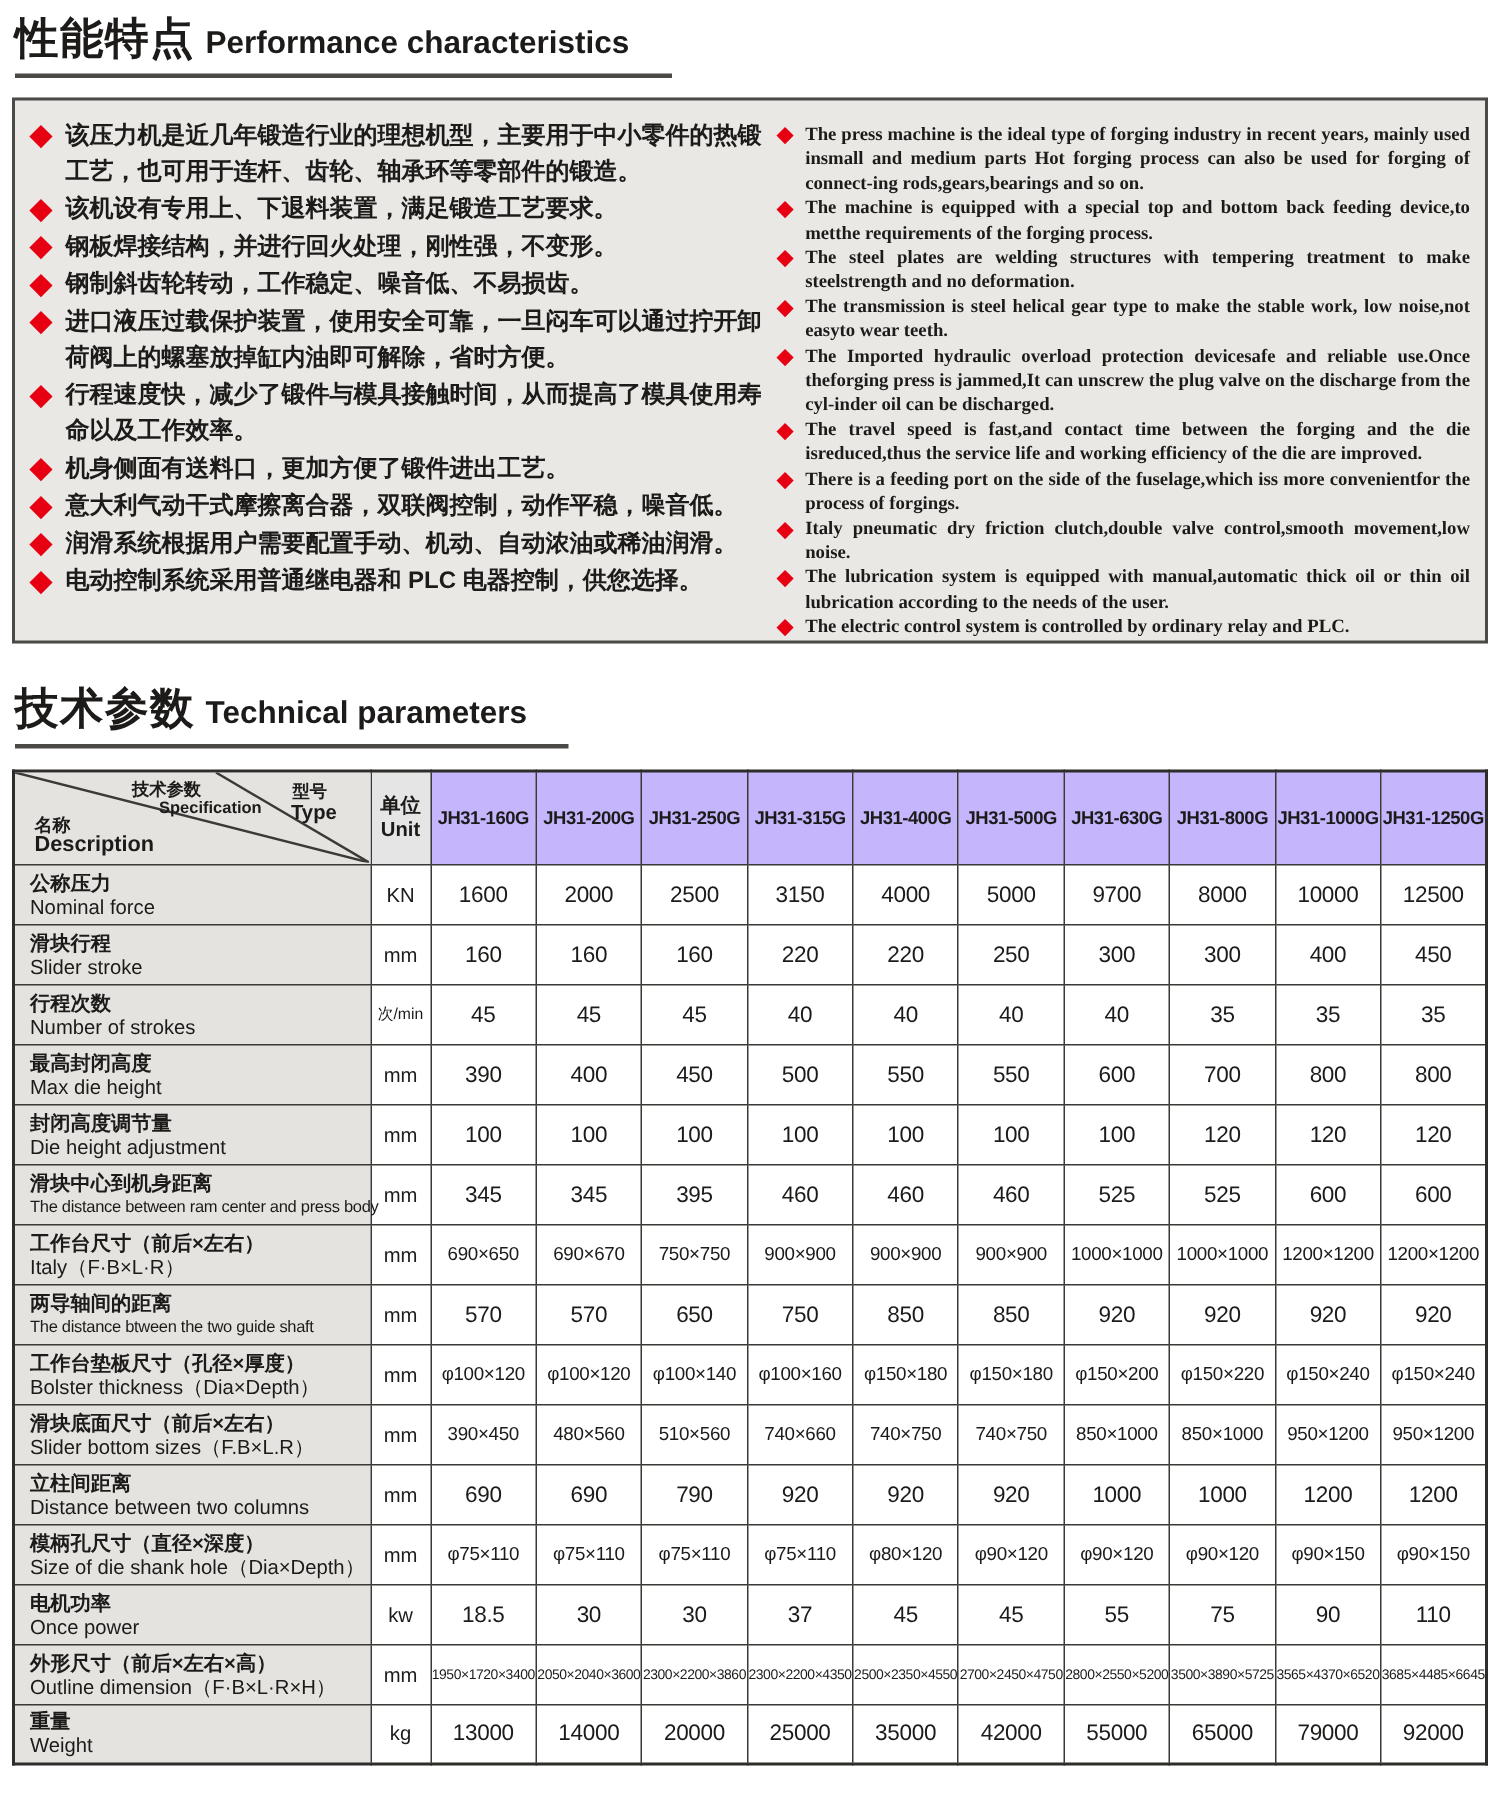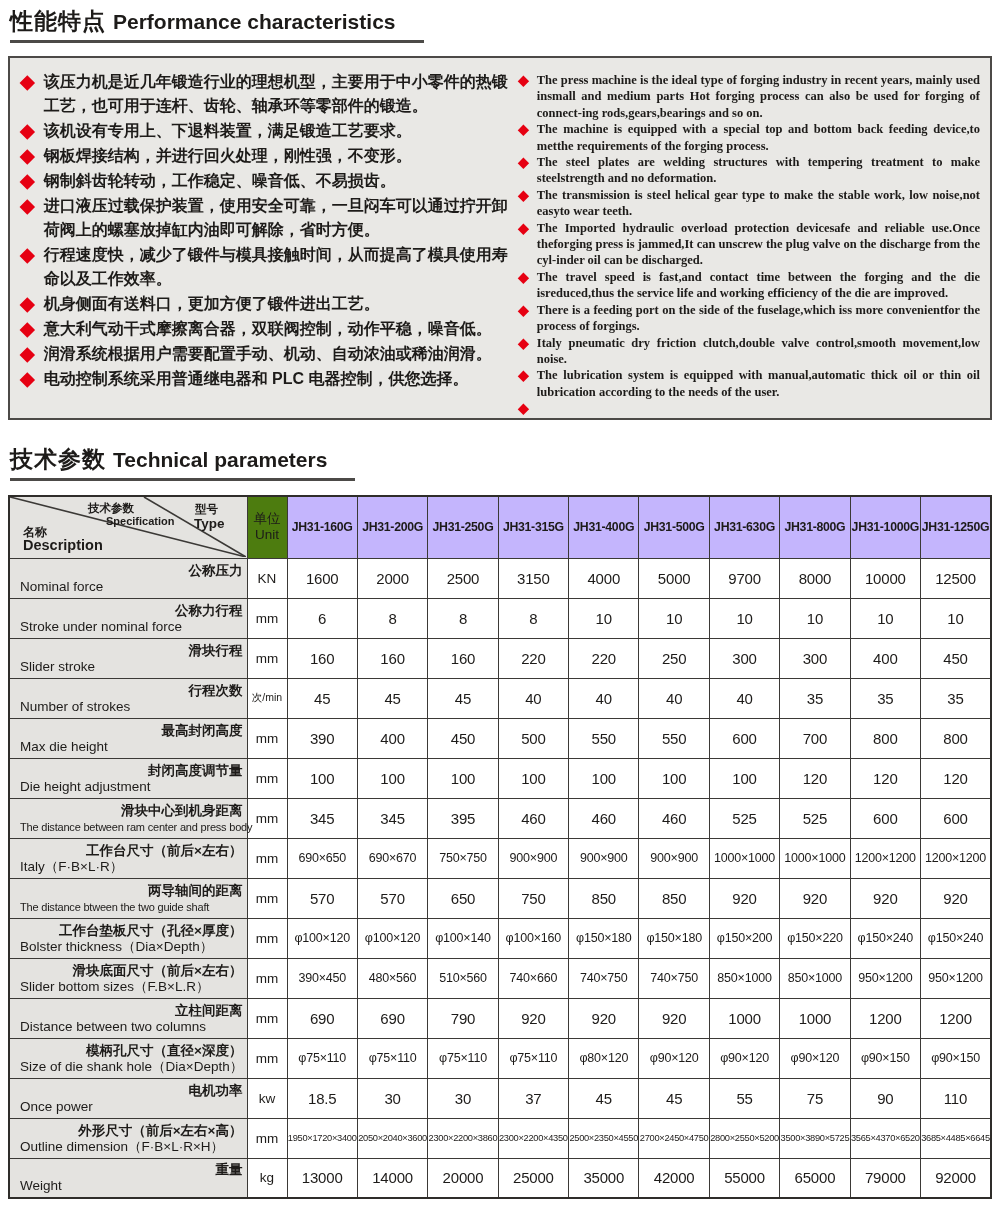--- a/index.html
+++ b/index.html
@@ -6,21 +6,21 @@
   html,body { margin:0; padding:0; }
   body {
     width:1000px; height:1210px; background:#ffffff; color:#1d1b19;
     font-family:"Liberation Sans", sans-serif; overflow:hidden;
   }
   .title-row { margin:6px 0 0 10px; }
   .section-title {
     display:inline-block; border-bottom:3px solid #4c4a47;
     padding:0 28px 3px 0; white-space:nowrap;
   }
-  .zh-title { font-size:23px; font-weight:bold; letter-spacing:1px;text-align:right; }
+  .zh-title { font-size:29px; font-weight:bold; letter-spacing:1px;text-align:right; }
   .en-title { font-size:21px; font-weight:bold; margin-left:7px; }
 
   .feature-box {
     margin:13px 8px 0 8px; height:364px; background:#e9e8e5;
     border:2px solid #4c4a47; display:flex; padding:10px 6px 0 10px;
   }
   .col-zh { width:492px; padding-top:2px; }
   .col-en { flex:1; padding-left:6px; padding-top:4px; padding-right:4px; }
   .feat-item-zh { display:flex; margin-bottom:1px; font-size:16px; line-height:24px; font-weight:600; }
   .feat-item-zh .dia { color:#e60012; font-size:19px; line-height:24px; margin-right:9px; flex:0 0 auto; }
@@ -29,34 +29,34 @@
   .feat-item-en .dia { color:#e60012; font-size:14px; line-height:16px; margin-right:8px; flex:0 0 auto; font-family:"Liberation Sans",sans-serif; }
 
   .title-row.second { margin-top:24px; }
 
   table.params-table {
     margin:14px 8px 0 8px; width:984px; border-collapse:collapse;
     table-layout:fixed; border:2px solid #2f2d2a;
   }
   .params-table th, .params-table td { border:1.5px solid #3b3936; padding:0; }
   th.corner { position:relative; background:#e4e3e0; height:62px; }
-  th.unit-h { background:#4d7c0f; font-size:13.5px; font-weight:normal; line-height:16px;margin-top:24px; }
+  th.unit-h { background:#e5e5e5; font-size:13.5px; font-weight:bold; line-height:16px;margin-top:24px; }
   th.model { background:#c4b5fd; font-size:12.3px; font-weight:bold; letter-spacing:-0.3px; }
   .corner-label { position:absolute; white-space:nowrap; }
   .cl-spec-zh { left:78px; top:4px;  font-size:11.5px; font-weight:bold; }
   .cl-spec-en { left:96px; top:18px; font-size:11px; font-weight:bold; }
   .cl-type-zh { left:185px; top:5px;  font-size:11.5px; font-weight:bold; }
   .cl-type-en { left:184px; top:19px; font-size:13.5px; font-weight:bold; }
   .cl-name-zh { left:13px; top:27px; font-size:12px; font-weight:bold; }
   .cl-name-en { left:13px; top:40px; font-size:14.5px; font-weight:bold; }
   .corner svg { position:absolute; left:0; top:0; }
 
   tr.body-row { height:40px; }
   td.label { background:#e4e3e0; padding:2px 4px 2px 10px; }
-  .lbl-zh { font-size:13.5px; font-weight:600; line-height:17px; white-space:nowrap;text-align:right; }
+  .lbl-zh { font-size:13.5px; font-weight:600; line-height:17px; white-space:nowrap; }
   .lbl-en { font-size:13.5px; font-weight:400; line-height:16px; white-space:nowrap; }
   .lbl-en.xs { font-size:11px; letter-spacing:-0.2px; }
   td.unit { text-align:center; font-size:13.5px; background:#fff; }
   td.unit.small { font-size:10.5px; }
   td.val { text-align:center; font-size:15px; background:#fff; letter-spacing:-0.2px; }
   td.val.mid { font-size:12.5px; }
   td.val.xs { font-size:9.3px; letter-spacing:-0.3px; }
 </style>
 </head>
 <body>
@@ -142,20 +142,21 @@
       <div class="feat-item-en">
         <span class="dia">◆</span>
         <span class="txt">Italy pneumatic dry friction clutch,double valve control,smooth movement,low noise.</span>
       </div>
       <div class="feat-item-en">
         <span class="dia">◆</span>
         <span class="txt">The lubrication system is equipped with manual,automatic thick oil or thin oil lubrication according to the needs of the user.</span>
       </div>
       <div class="feat-item-en">
         <span class="dia">◆</span>
+        <span class="txt">The electric control system is controlled by ordinary relay and PLC.</span>
       </div>
     </div>
 </div>
 
 <div class="title-row second">
   <div class="section-title">
     <span class="zh-title">技术参数</span><span class="en-title">Technical parameters</span>
   </div>
 </div>
 
@@ -218,37 +219,20 @@
         <td class="val">3150</td>
         <td class="val">4000</td>
         <td class="val">5000</td>
         <td class="val">9700</td>
         <td class="val">8000</td>
         <td class="val">10000</td>
         <td class="val">12500</td>
       </tr>
       <tr class="body-row">
         <td class="label">
-          <div class="lbl-zh">公称力行程</div>
-          <div class="lbl-en">Stroke under nominal force</div>
-        </td>
-        <td class="unit">mm</td>
-        <td class="val">6</td>
-        <td class="val">8</td>
-        <td class="val">8</td>
-        <td class="val">8</td>
-        <td class="val">10</td>
-        <td class="val">10</td>
-        <td class="val">10</td>
-        <td class="val">10</td>
-        <td class="val">10</td>
-        <td class="val">10</td>
-      </tr>
-      <tr class="body-row">
-        <td class="label">
           <div class="lbl-zh">滑块行程</div>
           <div class="lbl-en">Slider stroke</div>
         </td>
         <td class="unit">mm</td>
         <td class="val">160</td>
         <td class="val">160</td>
         <td class="val">160</td>
         <td class="val">220</td>
         <td class="val">220</td>
         <td class="val">250</td>

